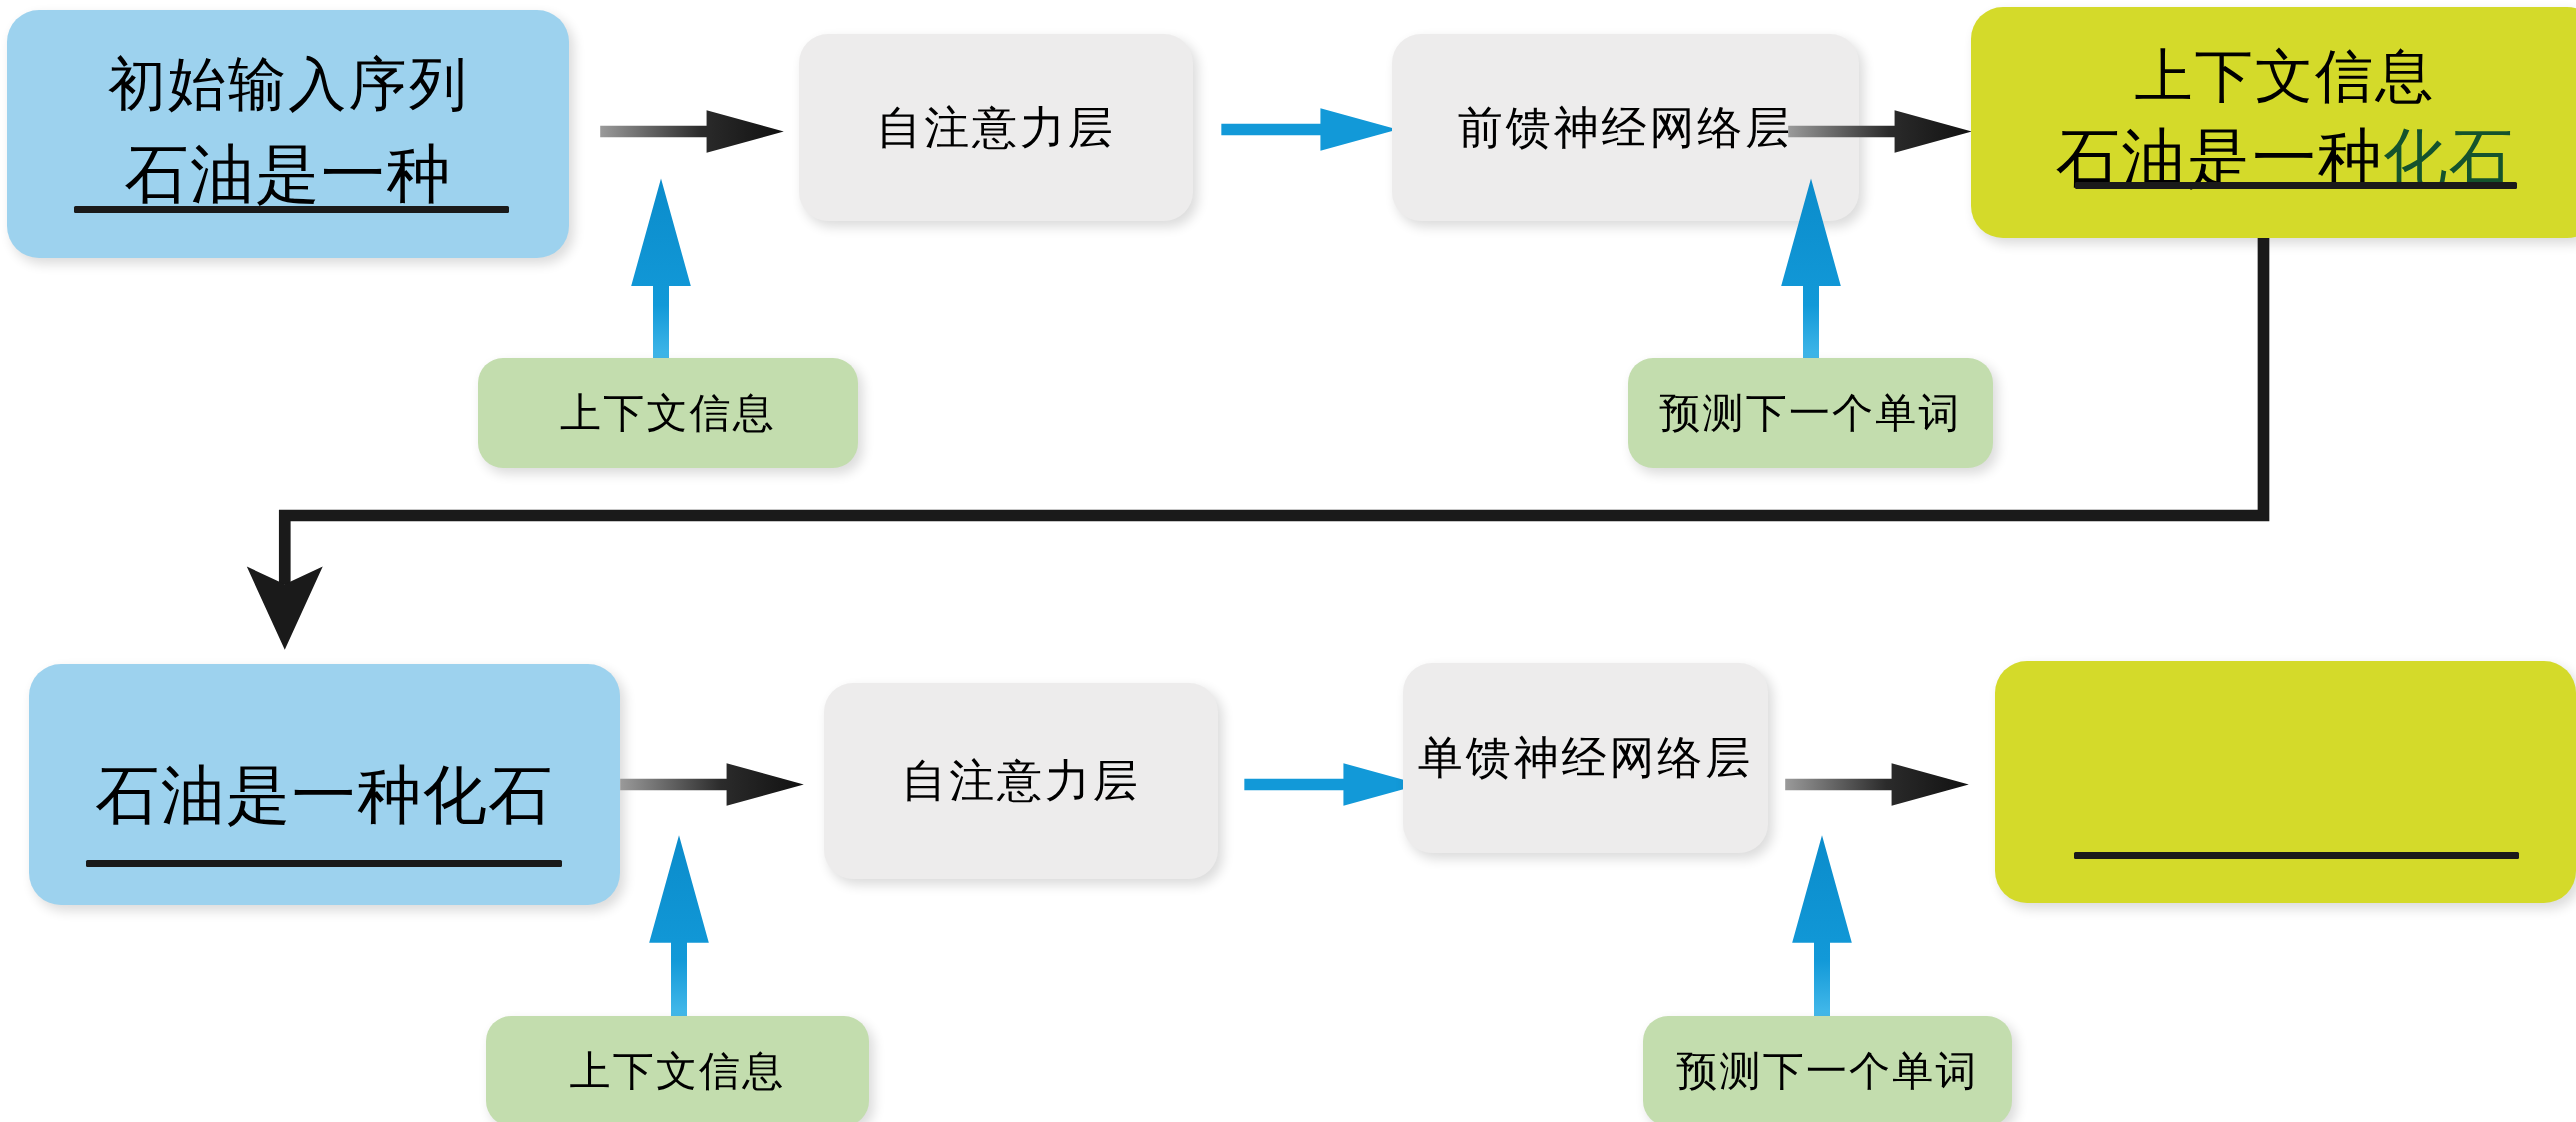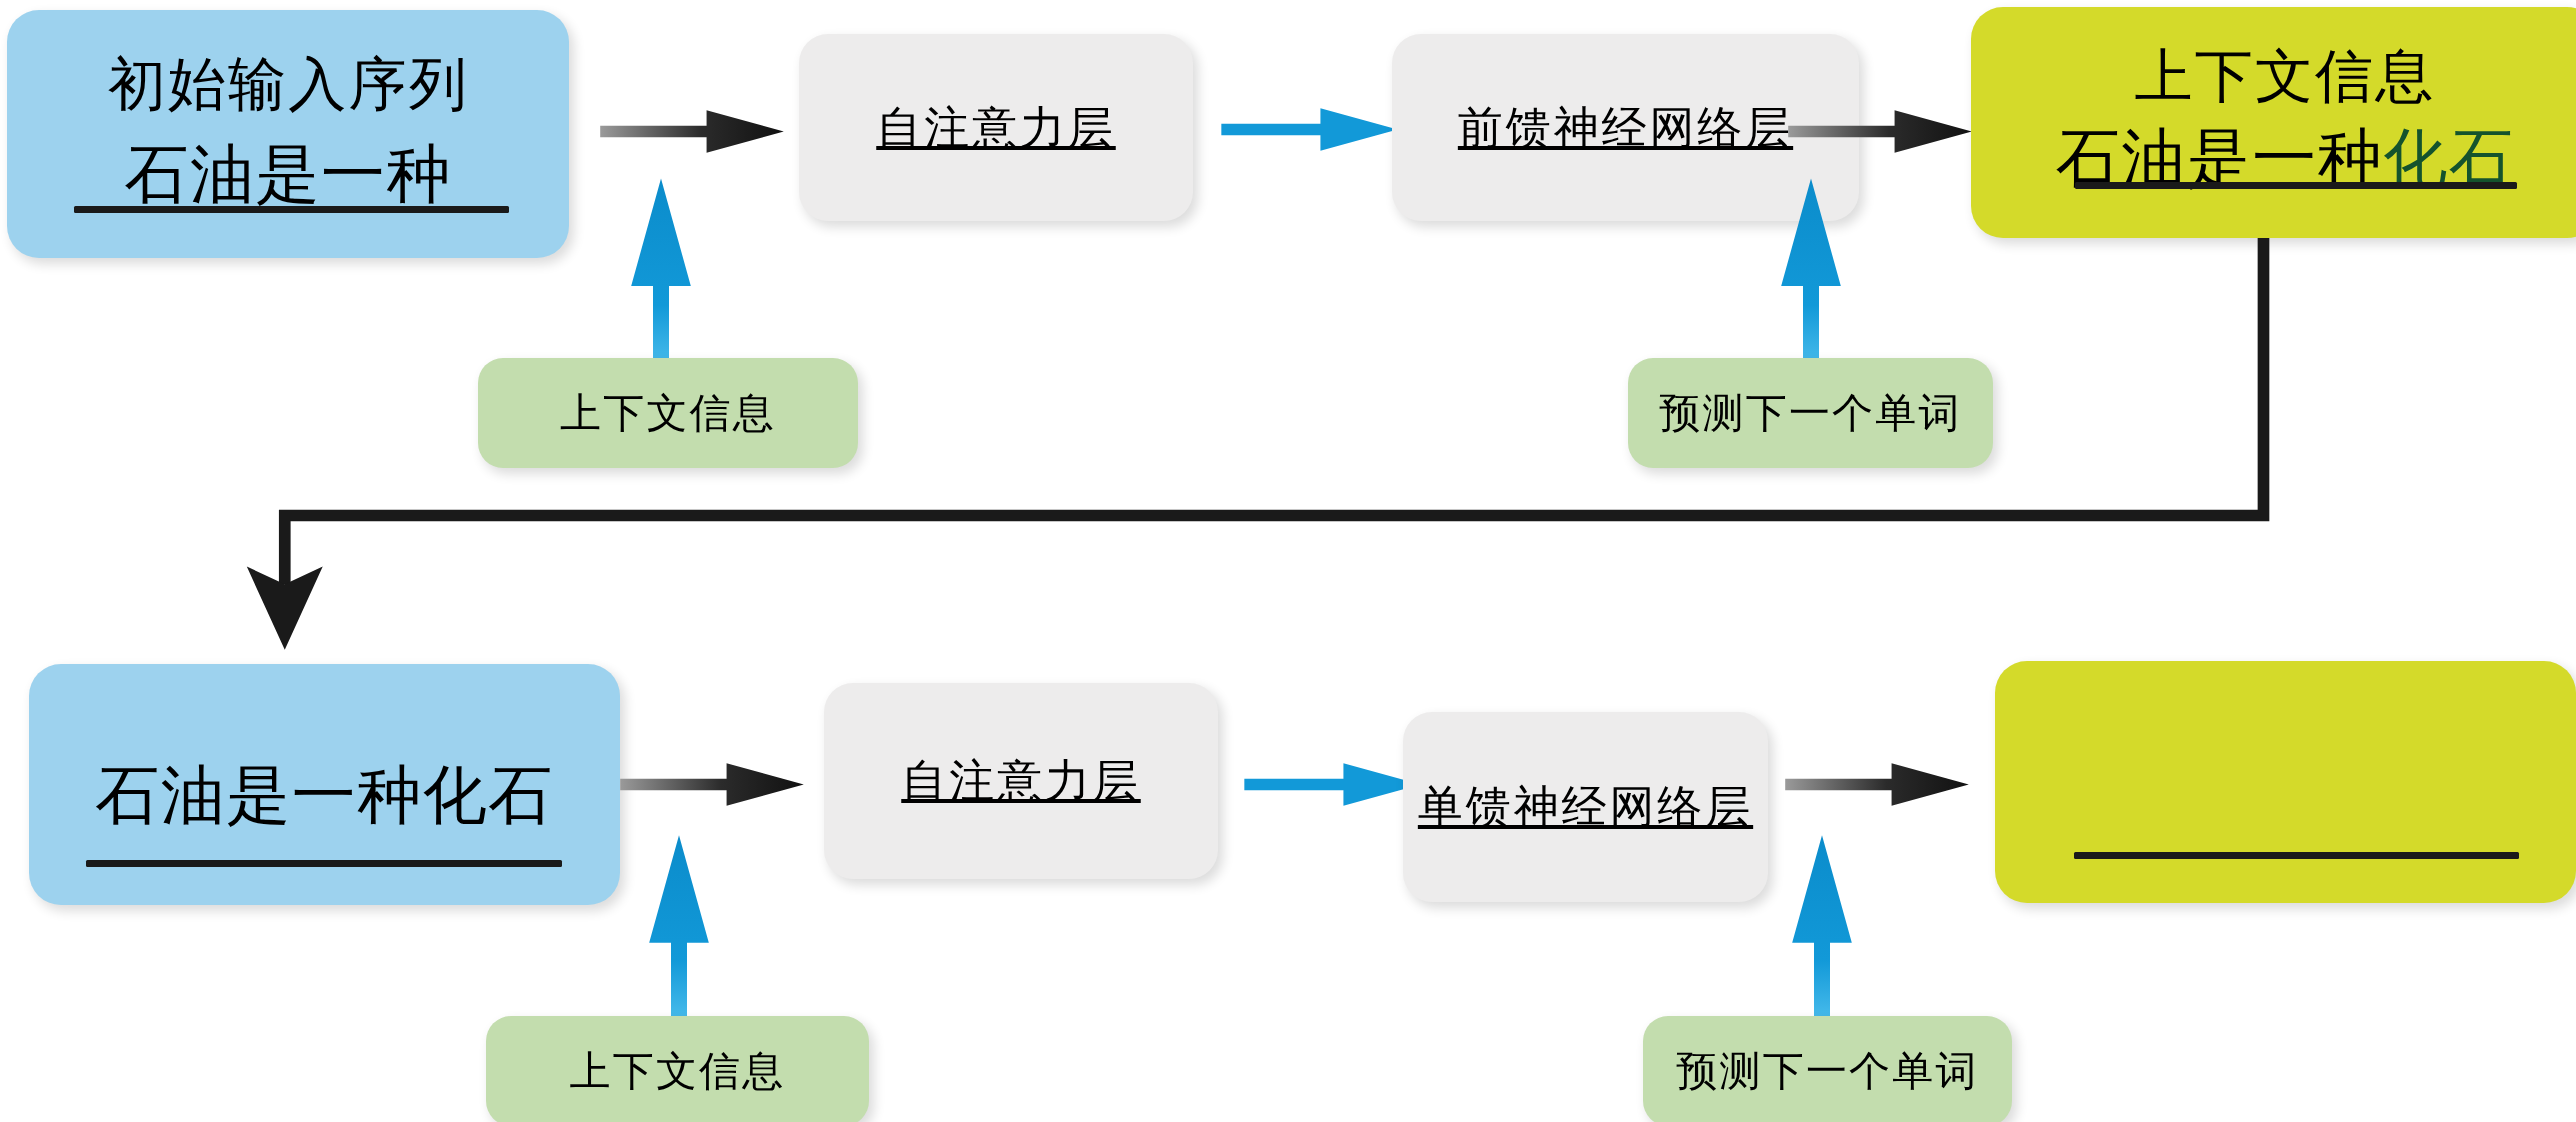--- a/index.html
+++ b/index.html
@@ -23,21 +23,21 @@
     flex-direction: column;
     align-items: center;
     justify-content: center;
     border-radius: 32px;
     box-shadow: 4.4px 5.8px 11.7px rgba(0,0,0,0.14);
     text-align: center;
     color: #000000;
   }
 
   .node.blue   { background: #9DD2EE; }
-  .node.gray   { background: #EDECEC; text-decoration: underline; }
+  .node.gray   { background: #EDECEC; }
   .node.yellow { background: #D4DA2A; }
   .node.green  { background: #C3DDAE; border-radius: 25px; }
 
   .node-title {
     font-size: 58px;
     line-height: 1.12;
     letter-spacing: 2.2px;
     white-space: nowrap;
   }
   .node-seq {
@@ -198,21 +198,21 @@
   <div class="node gray" style="left:824px; top:683px; width:394px; height:196px; border-radius:29px;">
     <div class="layer-label">自注意力层</div>
   </div>
 
   <div class="arrow" style="left:1241px; top:759px; width:183px; height:51px;">
     <svg width="183" height="51" viewBox="0 0 250 70">
       <path d="M4,27 L140,27 L140,6 L246,35 L140,64 L140,43 L4,43 Z" fill="#1299D8"></path>
     </svg>
   </div>
 
-  <div class="node gray" style="left:1403px; top:712px; width:365px; height:190px; border-radius:29px;">
+  <div class="node gray" style="left:1403px; top:663px; width:365px; height:190px; border-radius:29px;">
     <div class="layer-label">单馈神经网络层</div>
   </div>
 
   <div class="arrow" style="left:1782px; top:759px; width:190px; height:51px;">
     <svg width="190" height="51" viewBox="0 0 260 70">
       <defs>
         <linearGradient id="blkGrad4" x1="0" y1="0" x2="1" y2="0">
           <stop offset="0%" stop-color="#9a9a9a"></stop>
           <stop offset="55%" stop-color="#2b2b2b"></stop>
           <stop offset="100%" stop-color="#111111"></stop>

